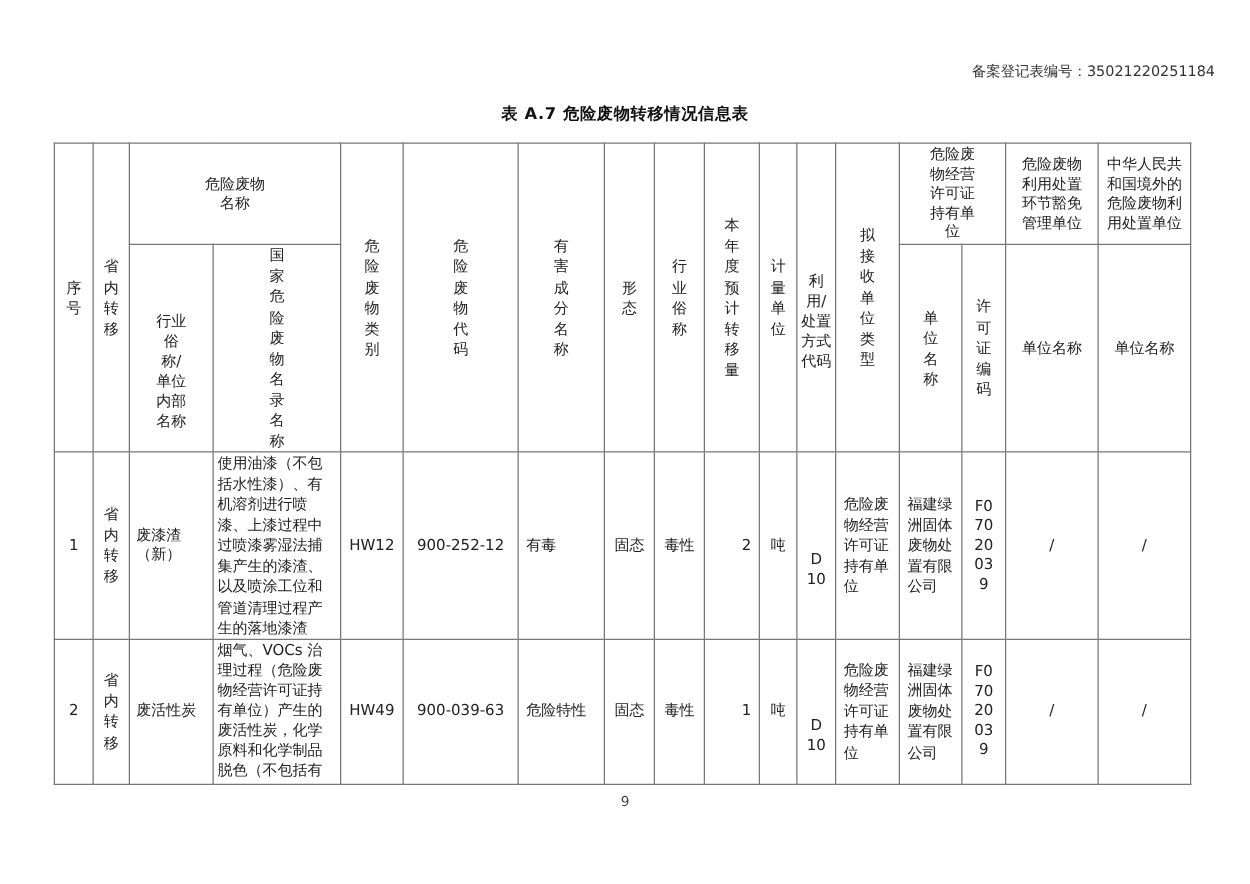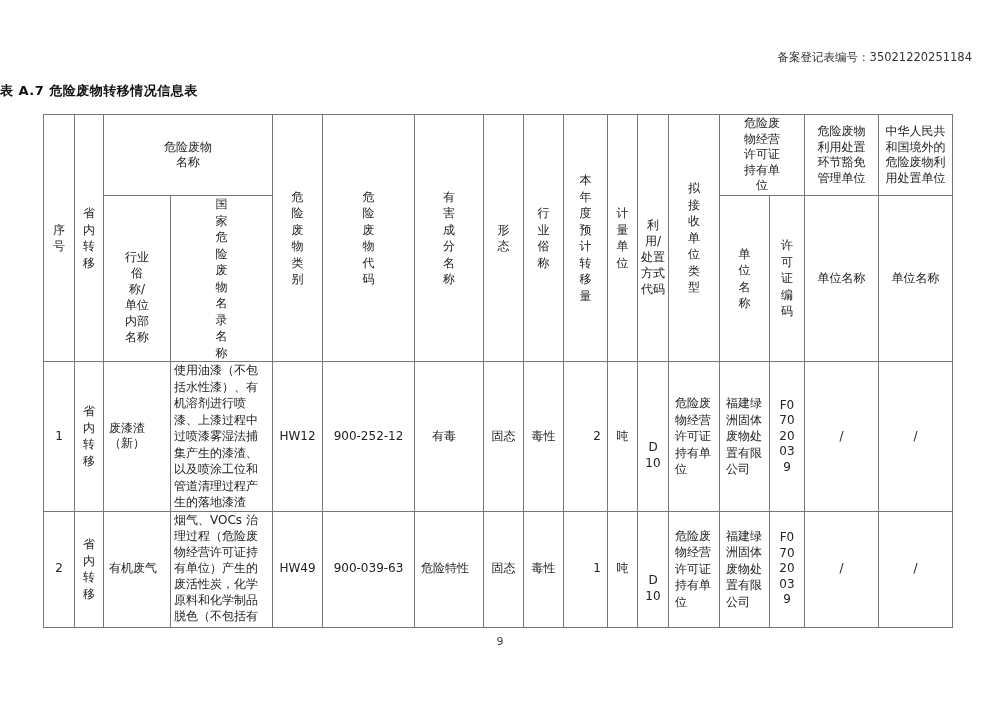--- a/index.html
+++ b/index.html
@@ -1,19 +1,19 @@
 <!DOCTYPE html>
 <html><head>
 <meta charset="utf-8">
 <style>
   html, body { margin:0; padding:0; background:#ffffff; }
   body { width:1000px; height:707px; position:relative; overflow:hidden;
          font-family:"DejaVu Sans","Liberation Sans",sans-serif; color:#222; }
   .record-no { position:absolute; top:50px; right:28px; font-size:11.5px; color:#333; }
-  .title { position:absolute; top:82px; left:0; width:1000px; 
+  .title { position:absolute; top:82px; left:0; width:1000px; text-align:center;
            font-size:13px; font-weight:bold; color:#111; letter-spacing:0.5px; }
   .page-no { position:absolute; top:635px; left:0; width:1000px; text-align:center; font-size:11px; color:#444; }
   table.main { position:absolute; left:43px; top:114px; border-collapse:collapse; table-layout:fixed; }
   table.main td { border:1.6px solid #777; padding:0; text-align:center; vertical-align:middle;
                   font-size:12px; line-height:15.5px; color:#222; }
   .v { display:inline-block; width:13px; word-break:break-all; line-height:16.5px; }
   .v2 { display:inline-block; width:26px; word-break:break-all; line-height:16px;margin-top:38px; }
   .wrap { display:block; padding:0 3px; word-break:break-all; }
   .left { text-align:left !important; }
   .right { text-align:right !important; padding-right:6px !important; }
@@ -77,42 +77,42 @@
     <td>1</td>
     <td><span class="v">省内转移</span></td>
     <td class="left">
           <span class="wrap" style="padding-left:5px">废漆渣（新）</span>
         </td>
     <td>
           <span class="wl">使用油漆（不包括水性漆）、有机溶剂进行喷漆、上漆过程中过喷漆雾湿法捕集产生的漆渣、以及喷涂工位和管道清理过程产生的落地漆渣</span>
         </td>
     <td>HW12</td>
     <td>900-252-12</td>
-    <td class="left" style="padding-left:17px">有毒</td>
+    <td class="left" style="padding-left:6px">有毒</td>
     <td>固态</td>
     <td>毒性</td>
     <td class="right">2</td>
     <td>吨</td>
     <td><span class="v2" style="width:16px">D10</span></td>
     <td>
           <span class="wl" style="padding-left:6px">危险废物经营许可证持有单位</span>
         </td>
     <td>
           <span class="wl" style="padding-left:6px">福建绿洲固体废物处置有限公司</span>
         </td>
     <td><span style="display:inline-block;width:22px;word-break:break-all">F07020039</span></td>
     <td>/</td>
     <td>/</td>
   </tr>
 
   <tr style="height:116px">
     <td>2</td>
     <td><span class="v">省内转移</span></td>
     <td class="left">
-          <span class="wrap" style="padding-left:5px">有机废气</span>
+          <span class="wrap" style="padding-left:5px">废活性炭</span>
         </td>
     <td style="vertical-align:top">
           <div class="clip">
             <span class="wl" style="line-height:16px">烟气、VOCs 治理过程（危险废物经营许可证持有单位）产生的废活性炭，化学原料和化学制品脱色（不包括有</span>
           </div>
         </td>
     <td>HW49</td>
     <td>900-039-63</td>
     <td class="left" style="padding-left:6px">危险特性</td>
     <td>固态</td>

